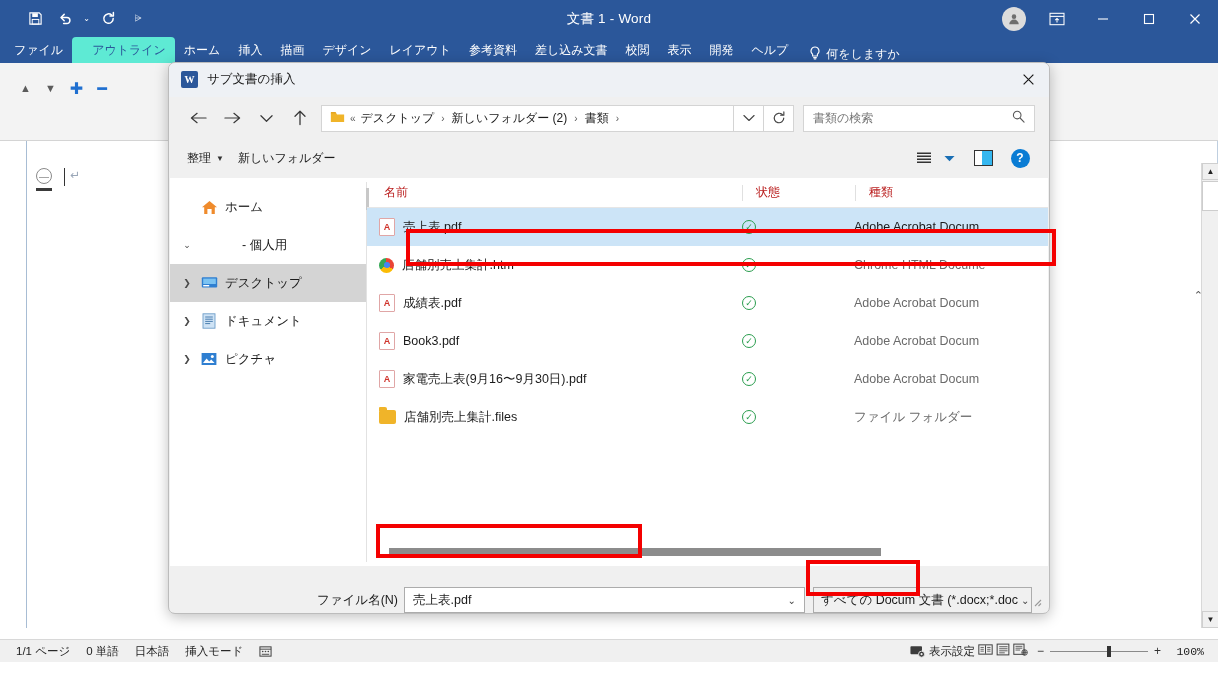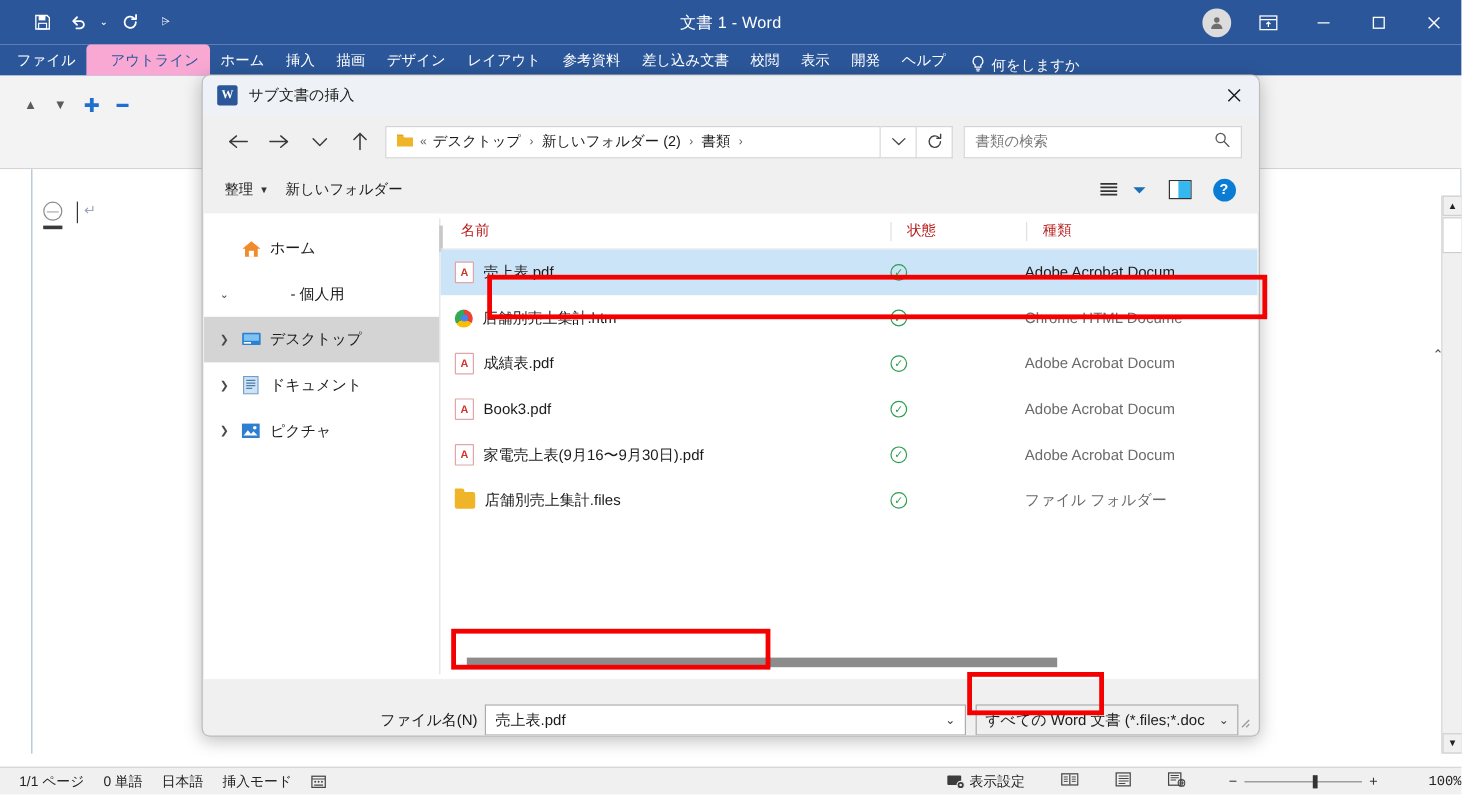--- a/index.html
+++ b/index.html
@@ -52,21 +52,21 @@
     position:absolute; left:0; top:37px; width:1218px; height:26px;
     background:#2b579a;
     display:flex; align-items:flex-end;
   }
   .rtab {
     height:26px; padding:0 9px; display:flex; align-items:center;
     color:#ffffff; font-size:12px; white-space:nowrap;
   }
   .rtab:first-child { padding-left:14px; }
   .rtab.active {
-    background:#f9a8d4; color:#2b579a;
+    background:#5eead4; color:#2b579a;
     border-top-left-radius:4px; border-top-right-radius:4px;padding-left:20px;
   }
   .tellme { display:flex; align-items:center; gap:5px; padding-left:12px; color:#fff; font-size:12px; }
   .ribbon-right {
     position:absolute; right:14px; top:37px; height:26px;
     display:flex; align-items:center; color:#fff; font-size:13px;
   }
 
   
   .ribbon-body {
@@ -143,21 +143,21 @@
   }
   .hs-right { right:0; }
 
   
   .statusbar {
     position:absolute; left:0; bottom:14px; width:1218px; height:23px;
     background:#f0f0f0; border-top:1px solid #d8d8d8;
     display:flex; align-items:center; font-size:11.5px; color:#222;
   }
   .sb-left { display:flex; align-items:center; gap:16px; padding-left:16px; }
-  .sb-right { margin-left:auto; display:flex; align-items:center; gap:30px; }
+  .sb-right { margin-left:auto; display:flex; align-items:center; gap:3px; padding-right:14px; }
   .sb-item { display:flex; align-items:center; gap:4px; white-space:nowrap; }
   .sb-icon { color:#444; font-size:12px; }
   .zoom-slider { display:flex; align-items:center; gap:0px; }
   .zs-minus, .zs-plus { font-size:12px; color:#333; padding:0 6px; }
   .zs-track { width:98px; height:1px; background:#8a8a8a; position:relative; }
   .zs-thumb { position:absolute; left:57px; top:-5px; width:4px; height:11px; background:#333; }
   .zoom-pct { min-width:34px; text-align:right;font-family:Liberation Mono, monospace; }
   .sb-viewsettings { display:flex; align-items:center; gap:3px; }
 
   
@@ -784,21 +784,21 @@
     </div>
 
     <div class="dlg-bottom">
       <div class="filename-row">
         <span class="fn-label">ファイル名(N)</span>
         <span class="fn-input">
           <span>売上表.pdf</span>
           <span class="fn-caret">⌄</span>
         </span>
         <span class="filter-select">
-          <span>すべての Word 文書 (*.files;*.doc</span>
+          <span>すべての Docum 文書 (*.docx;*.doc</span>
           <span class="fs-caret">⌄</span>
         </span>
       </div>
 
       <div class="resize-grip">
         <svg width="11" height="11" viewBox="0 0 11 11">
             <path d="M10 4L4 10M10 7.5L7.5 10" stroke="#9a9a9a" stroke-width="1.1"></path>
           </svg>
       </div>
     </div>

